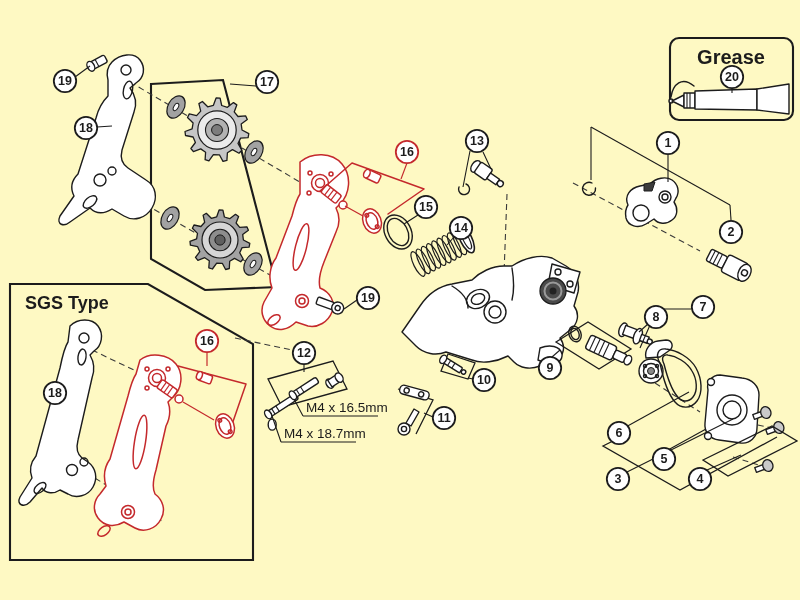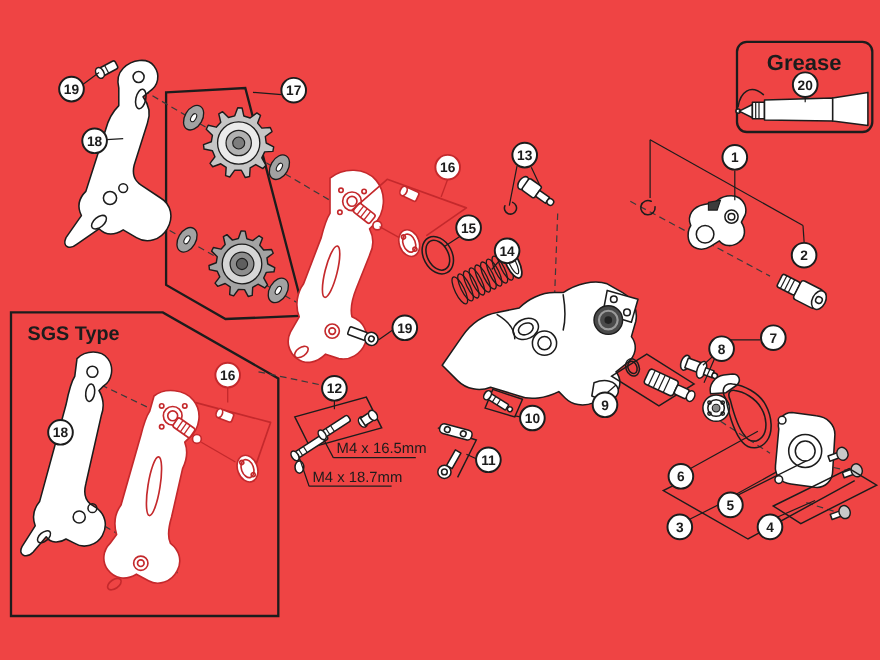--- a/index.html
+++ b/index.html
@@ -1,16 +1,16 @@
 <!DOCTYPE html>
 <html><head>
 <meta charset="utf-8">
 <style>
   html,body{margin:0;padding:0;background:#ffffff;}
-  .stage{position:relative;width:800px;height:600px;background:#ef4444;overflow:hidden;
+  .stage{position:relative;width:800px;height:600px;background:#fef9c3;overflow:hidden;
          font-family:"Liberation Sans", sans-serif;}
   svg{display:block;}
   .k  {stroke:#1c1c1c;fill:none;stroke-width:1.4;stroke-linecap:round;stroke-linejoin:round;}
   .kf {stroke:#1c1c1c;fill:#ffffff;stroke-width:1.4;stroke-linejoin:round;}
   .kg {stroke:#1c1c1c;fill:#c9c9c9;stroke-width:1.3;}
   .w  {stroke:#1c1c1c;fill:#a2a2a2;stroke-width:1.2;}
   .thin{stroke:#1c1c1c;stroke-width:1.1;fill:none;}
   .box{stroke:#1c1c1c;fill:none;stroke-width:2.1;stroke-linejoin:miter;}
   .gbx{stroke:#1c1c1c;fill:none;stroke-width:1.3;}
   .dash{stroke:#3a3a3a;stroke-width:1.1;fill:none;stroke-dasharray:6 4;}

